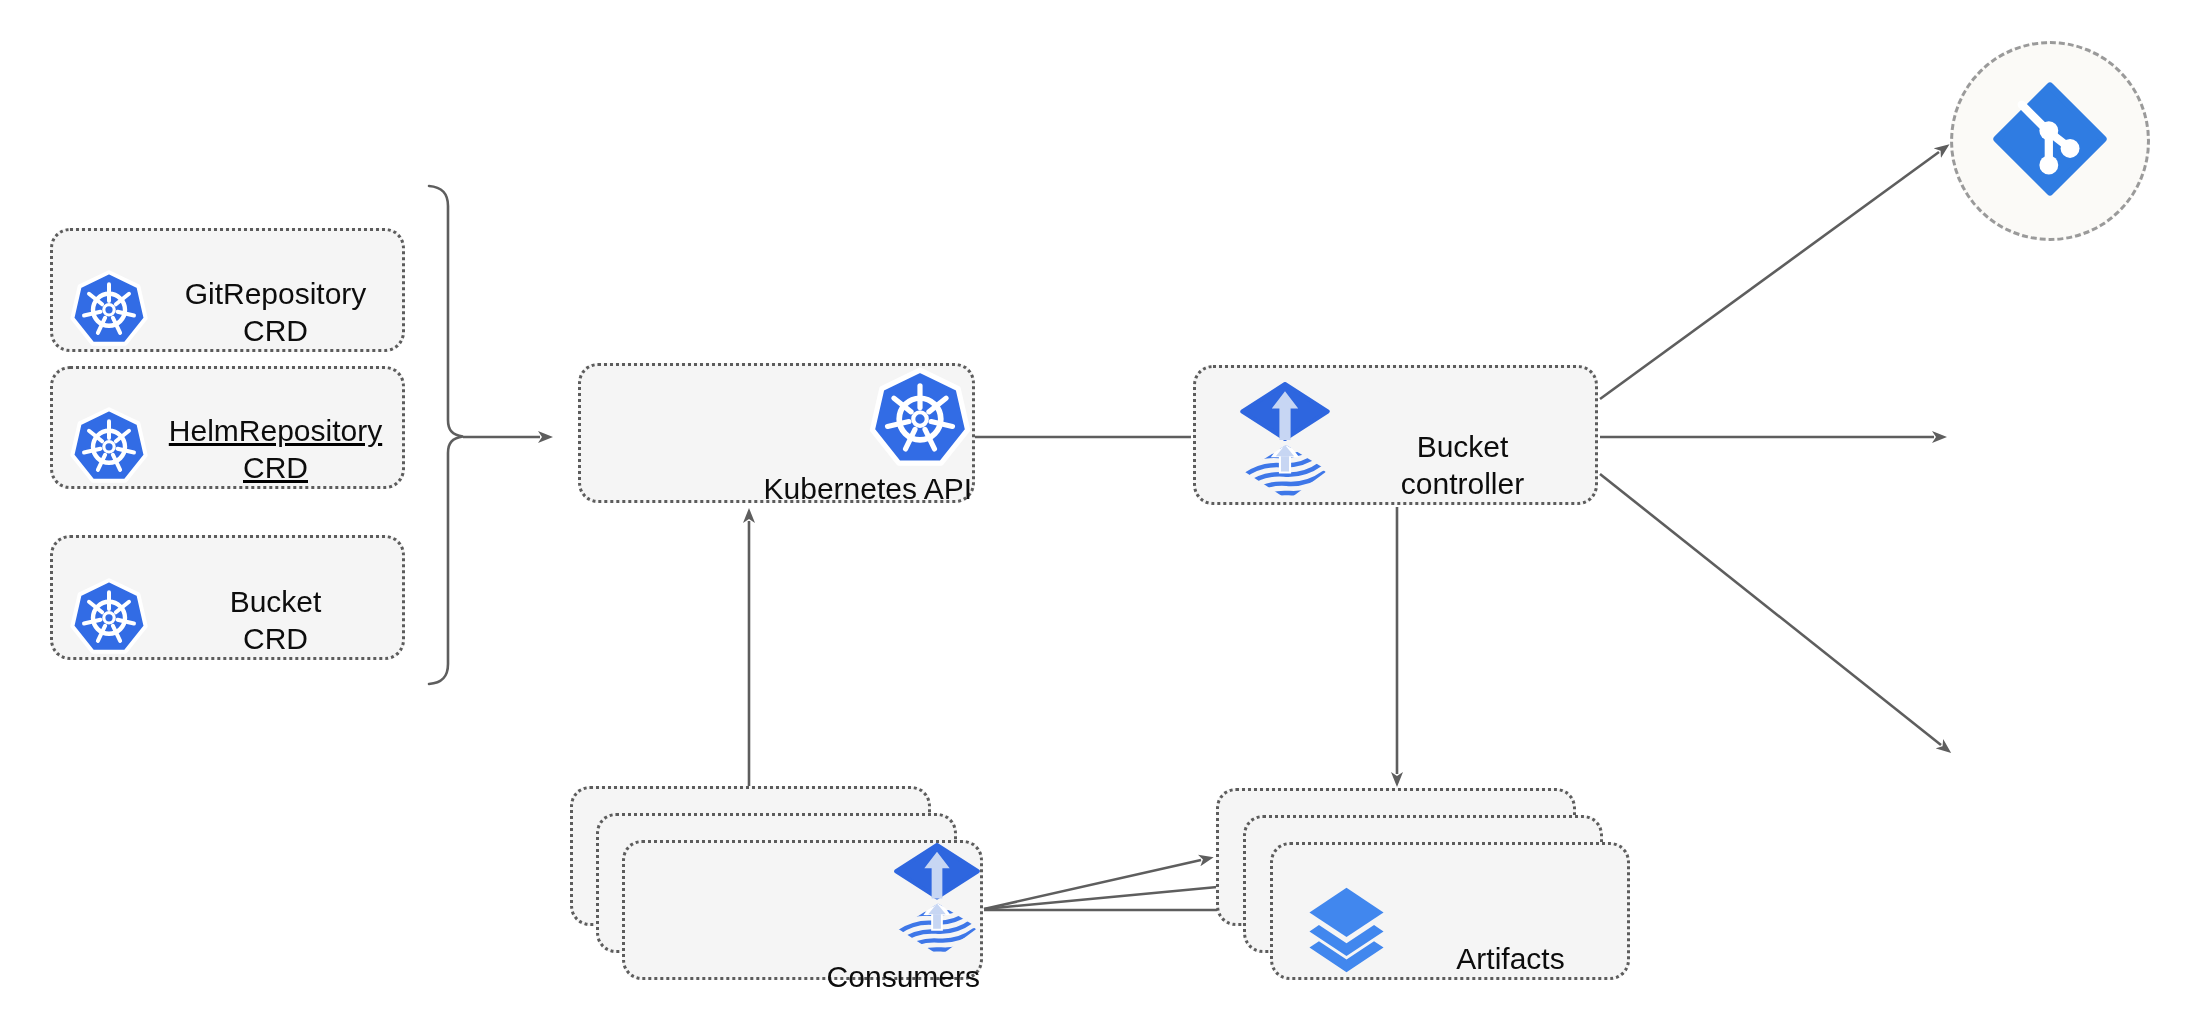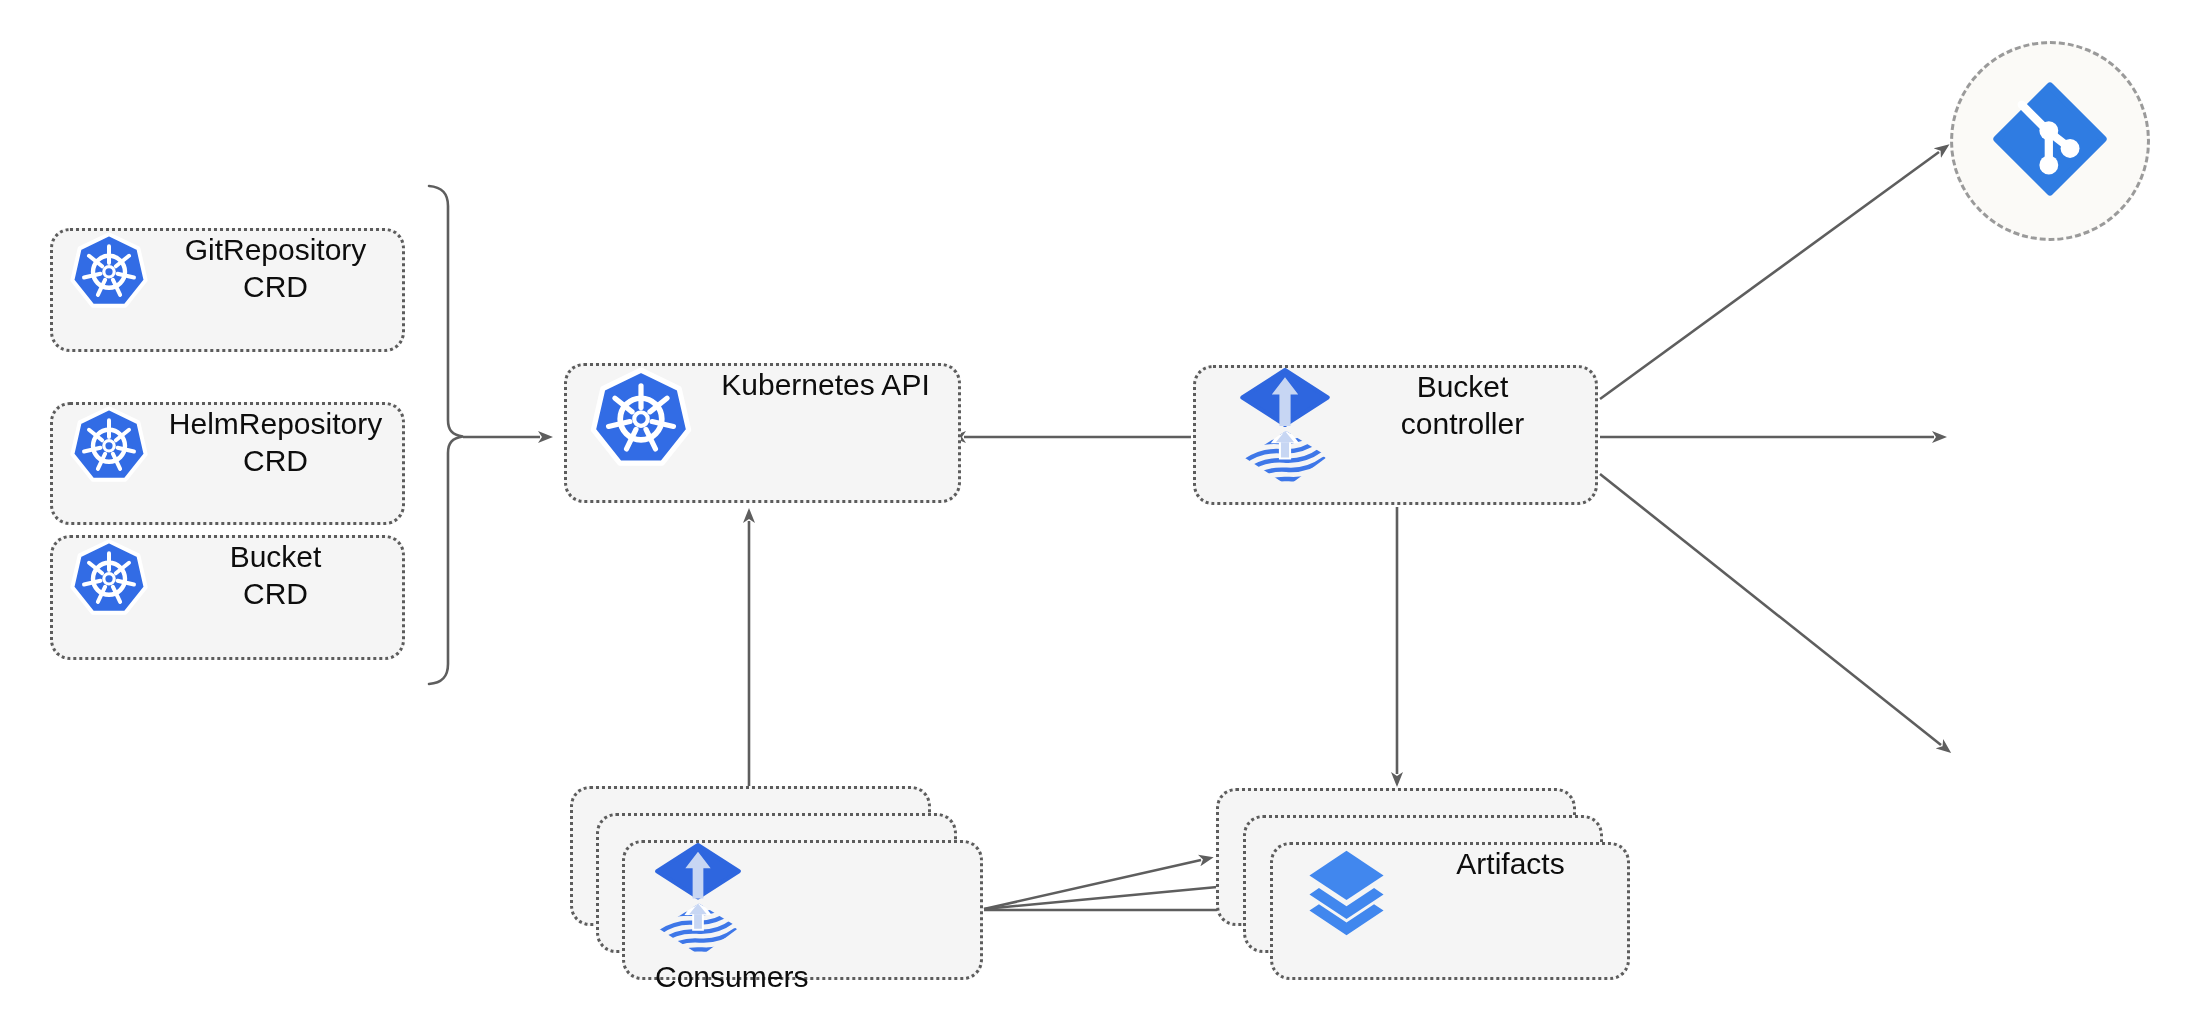--- a/index.html
+++ b/index.html
@@ -11,21 +11,21 @@
     overflow:hidden;
   }
   .connectors { position:absolute; left:0; top:0; width:2196px; height:1030px; }
 
   .node {
     position:absolute;
     background:#f5f5f5;
     border:3px dotted #5c5c5c;
     border-radius:20px;
     box-sizing:border-box;
-    display:flex; align-items:flex-start;
+    display:flex; align-items:flex-end;
   }
   .node .icon-wrap { flex:0 0 auto; display:flex; align-items:center; justify-content:center; }
   .node .label {
     flex:1 1 auto; text-align:center;
     font-size:30px; line-height:37px; color:#0d0d0d;
     white-space:pre-line;
   }
   .stack-blank { position:absolute; background:#f5f5f5; border:3px dotted #5c5c5c;
     border-radius:20px; box-sizing:border-box; }
 
@@ -33,23 +33,23 @@
     position:absolute; width:200px; height:200px;
     border-radius:50%;
     border:3px dashed #9a9a9a;
     background:#fbfaf7;
     box-sizing:border-box;
     display:flex; align-items:center; justify-content:center;
   }
 
   
   #box-crd-git    { left:50px;  top:228px; width:355px; height:124px; }
-  #box-crd-helm   { left:50px;  top:402px; width:355px; height:123px; }
+  #box-crd-helm   { left:50px;  top:366px; width:355px; height:123px;text-decoration:underline; }
   #box-crd-bucket { left:50px;  top:535px; width:355px; height:125px; }
-  #box-k8s-api    { left:564px; top:363px; width:397px; height:140px; }
+  #box-k8s-api    { left:578px; top:363px; width:397px; height:140px;flex-direction:column; }
   #box-source     { left:1193px; top:365px; width:405px; height:140px; }
 
   #consumers-back  { left:570px; top:786px; width:361px; height:140px; }
   #consumers-mid   { left:596px; top:813px; width:361px; height:140px; }
   #box-consumers   { left:622px; top:840px; width:361px; height:140px;flex-direction:column; }
 
   #artifacts-back  { left:1216px; top:788px; width:360px; height:138px; }
   #artifacts-mid   { left:1243px; top:815px; width:360px; height:138px; }
   #box-artifacts   { left:1270px; top:842px; width:360px; height:138px; }
 

